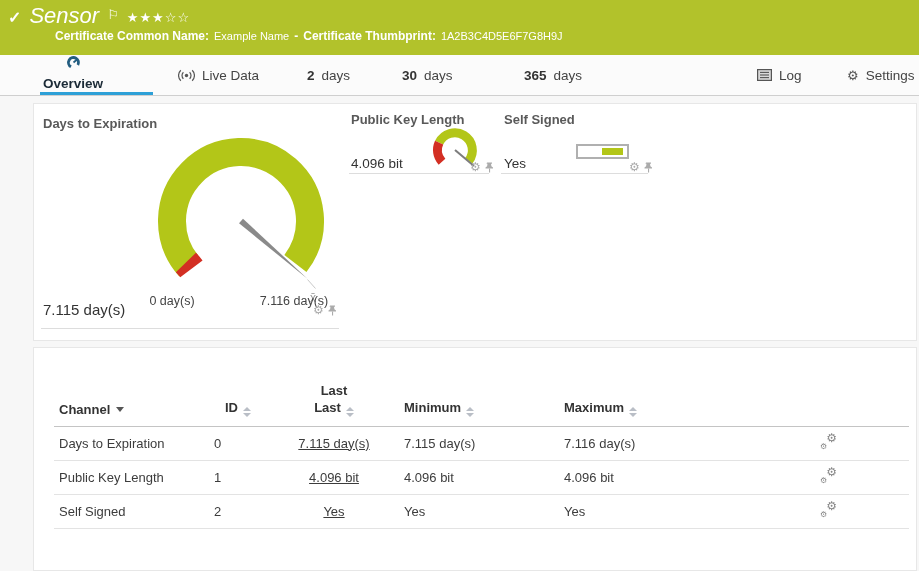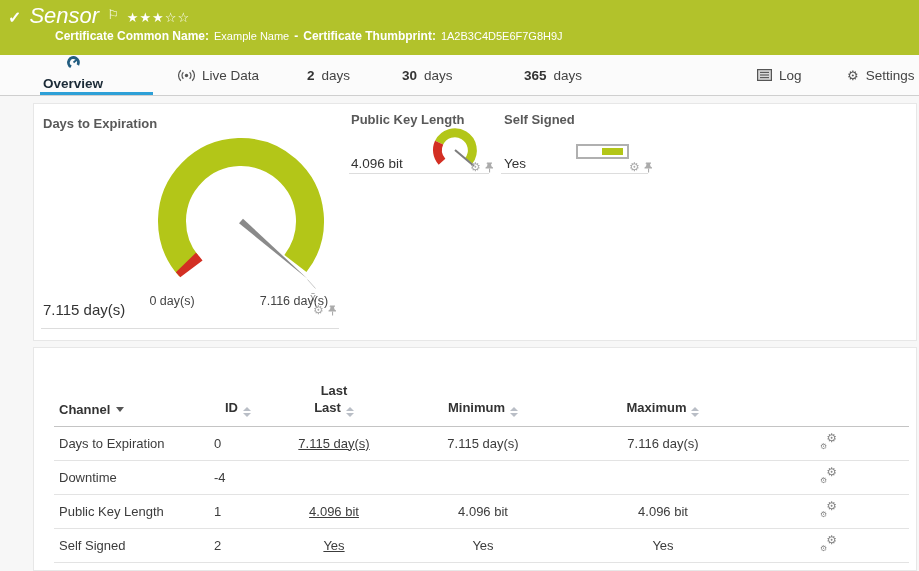--- a/index.html
+++ b/index.html
@@ -63,21 +63,21 @@
   .ss-toggle { position:absolute; left:542px; top:40px; width:53px; height:15px; background:#fff; border:2px solid #b0b0b0; }
   .ss-toggle .on-block { position:absolute; right:4px; top:2px; width:21px; height:7px; background:#b3c618; }
 
   
   table.channels { border-collapse:collapse; table-layout:fixed; width:855px; margin:16px 0 0 20px; font-size:13px; color:#333; }
   table.channels th { font-weight:700; color:#333; vertical-align:bottom; padding-bottom:9px; border-bottom:1px solid #c4c4c4; cursor:pointer; height:62px; }
   table.channels td { height:34px; border-bottom:1px solid #e3e3e3; color:#3c3c3c; }
   .col-channel { text-align:left; padding-left:5px; }
   .col-id { padding-right:2px; }
   .col-last { text-align:center;text-decoration:underline; }
-  .col-min, .col-max { text-align:center; padding-right:2px; }
+  .col-min, .col-max { text-align:left; padding-right:2px; }
   .sort { display:inline-flex; flex-direction:column; gap:2px; margin-left:5px; vertical-align:1px; }
   .sort i { width:0; height:0; border-left:4px solid transparent; border-right:4px solid transparent; }
   .sort .up { border-bottom:4px solid #b9bec6; }
   .sort .dn { border-top:4px solid #b9bec6; }
   .sort-active { display:inline-block; width:0; height:0; border-left:4.5px solid transparent; border-right:4.5px solid transparent; border-top:5px solid #555; margin-left:6px; vertical-align:2px; }
   .two-line { display:inline-block; text-align:center; line-height:17px; }
   .edit-gears { position:relative; display:inline-block; width:17px; height:15px; margin-left:56px; cursor:pointer; }
   .edit-gears .gbig { position:absolute; right:0; top:-3px; font-size:12px; color:#888; font-style:normal; }
   .edit-gears .gsmall { position:absolute; left:0; bottom:-2px; font-size:8px; color:#888; font-style:normal; }
 </style>
@@ -233,28 +233,20 @@
       <tbody>
         <tr>
           <td class="col-channel">Days to Expiration</td>
           <td class="col-id">0</td>
           <td class="col-last">7.115 day(s)</td>
           <td class="col-min">7.115 day(s)</td>
           <td class="col-max">7.116 day(s)</td>
           <td><span class="edit-gears"><i class="gbig">⚙</i><i class="gsmall">⚙</i></span></td>
         </tr>
         <tr>
-          <td class="col-channel">Downtime</td>
-          <td class="col-id">-4</td>
-          <td class="col-last"></td>
-          <td class="col-min"></td>
-          <td class="col-max"></td>
-          <td><span class="edit-gears"><i class="gbig">⚙</i><i class="gsmall">⚙</i></span></td>
-        </tr>
-        <tr>
           <td class="col-channel">Public Key Length</td>
           <td class="col-id">1</td>
           <td class="col-last">4.096 bit</td>
           <td class="col-min">4.096 bit</td>
           <td class="col-max">4.096 bit</td>
           <td><span class="edit-gears"><i class="gbig">⚙</i><i class="gsmall">⚙</i></span></td>
         </tr>
         <tr>
           <td class="col-channel">Self Signed</td>
           <td class="col-id">2</td>

